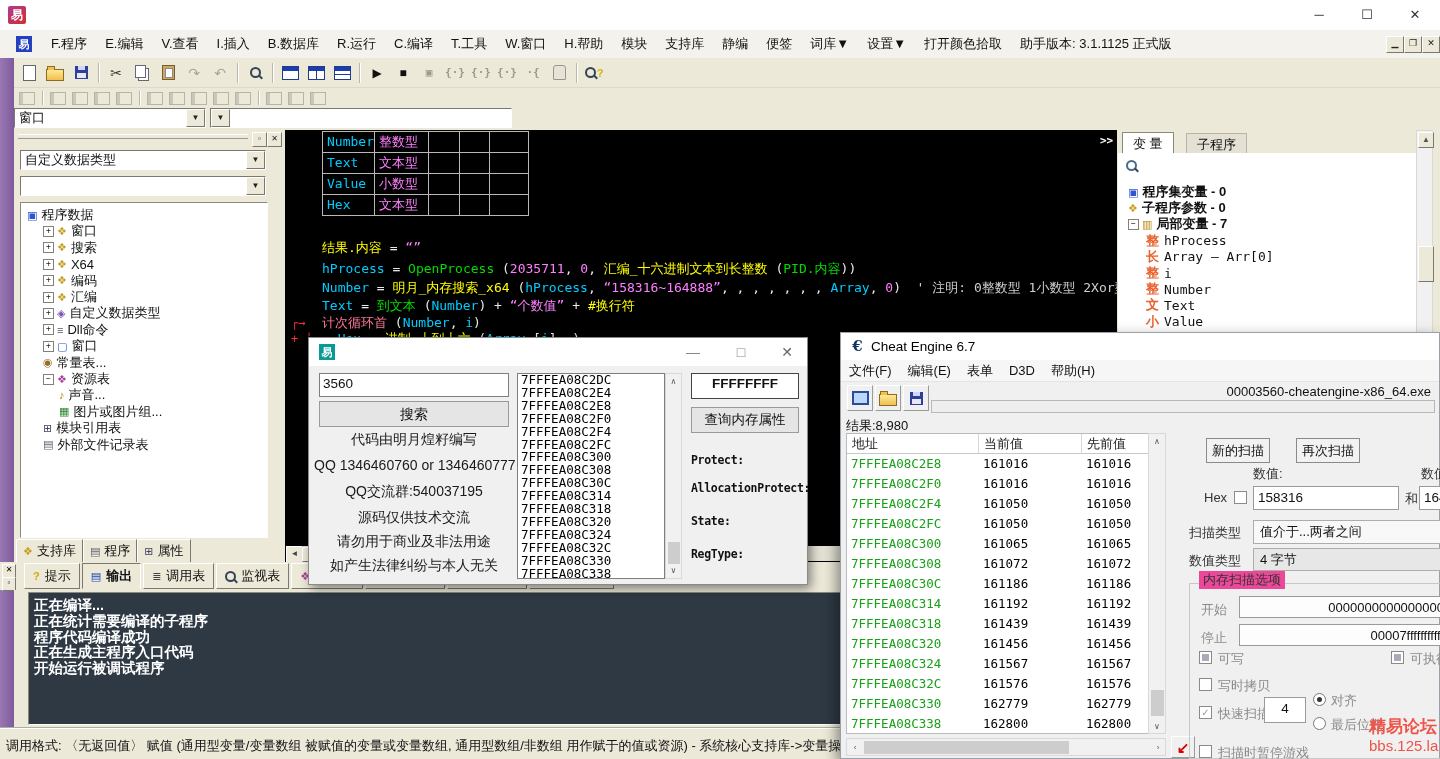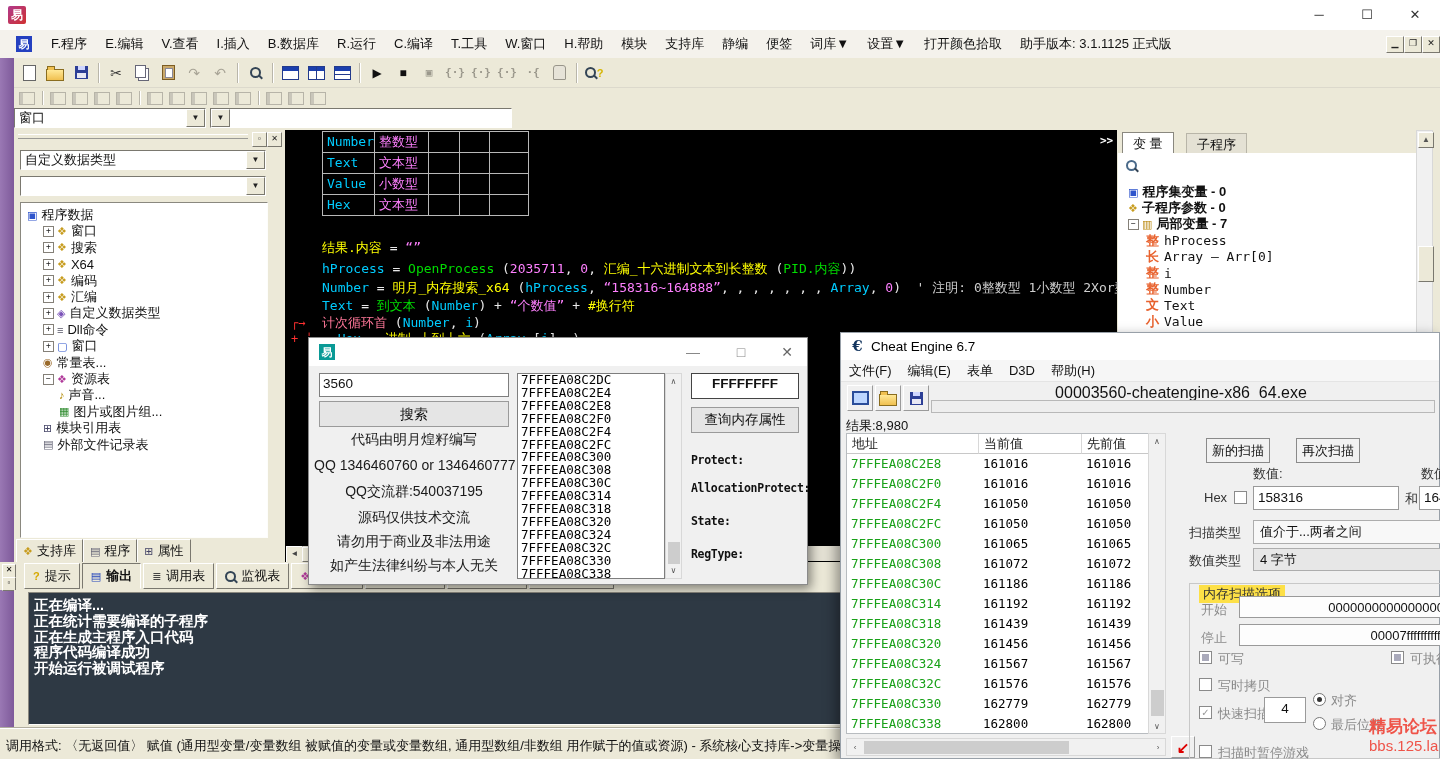--- a/index.html
+++ b/index.html
@@ -101,21 +101,21 @@
   .sbar8{font-size:8px;line-height:14px;text-align:center;color:#555;}
   
   #ce{left:840px;top:332px;width:600px;height:427px;background:#f0f0f0;border:1px solid #98a0a8;box-shadow:-4px 4px 12px rgba(0,0,0,.4);z-index:40;box-sizing:border-box;}
   #ce-title{left:0;top:0;width:598px;height:27px;background:#fff;}
   #ce-icon{left:8px;top:5px;width:17px;height:17px;color:#13355e;font:bold 15px/17px "DejaVu Serif",serif;text-align:center;}
   #ce-title-text{left:30px;top:6px;font-size:13.5px;color:#000;white-space:nowrap;}
   #ce-menu{left:0;top:27px;width:598px;height:21px;background:#f6f6f6;display:flex;align-items:center;border-bottom:1px solid #e4e4e4;}
   .cemi{font-size:13px;color:#111;padding:0 8px;white-space:nowrap;}
   .cebtn{width:26px;height:26px;background:#f0f0f0;border:1px solid;border-color:#fff #9a9a9a #9a9a9a #fff;display:flex;align-items:center;justify-content:center;box-sizing:border-box;}
   .ic-pc{width:13px;height:10px;border:2px solid #2a4d9a;background:#bcd6ff;}
-  #ce-proc{left:90px;top:51px;width:500px;height:15px;text-align:center;font-size:16px;color:#111;white-space:nowrap;}
+  #ce-proc{left:90px;top:51px;width:500px;height:15px;text-align:right;font-size:13px;color:#111;white-space:nowrap;}
   #ce-prog{left:90px;top:67px;width:504px;height:13px;background:#eee;border:1px solid #b8b8b8;box-sizing:border-box;}
   #ce-found{left:5px;top:84px;font-size:13px;color:#111;}
   #ce-table{left:5px;top:100px;width:320px;height:301px;background:#fff;border:1px solid #b8bcc0;box-sizing:border-box;overflow:hidden;}
   .ceth{position:absolute;top:0;height:20px;font:13px/20px "Liberation Sans",sans-serif;color:#222;padding-left:5px;border-right:1px solid #d8d8d8;border-bottom:1px solid #c8c8c8;box-sizing:border-box;background:#fff;white-space:nowrap;}
   .cerow{position:absolute;height:20px;font:12.5px/20px "DejaVu Sans Mono",monospace;white-space:nowrap;}
   .ceaddr{color:#18a018;}
   .ceval{color:#000;}
   .celab{position:absolute;font-size:13px;color:#333;white-space:nowrap;}
   .cegray{color:#8a8a8a;}
   .cb{position:absolute;width:13px;height:13px;border:1px solid #8a8a8a;background:#fff;box-sizing:border-box;}
@@ -527,22 +527,22 @@
         <span class="ti" style="color:#667">▦</span>
         <span>数据断点</span>
       </span>
     </div>
 
   <div class="a" style="left:14px;top:590px;width:1426px;height:138px;background:#ece9d8"></div>
   <div id="outputbox" class="a">
     <div id="output-lines" style="padding:5px 0 0 5px">
         <div class="outline">正在编译...</div>
         <div class="outline">正在统计需要编译的子程序</div>
+        <div class="outline">程序代码编译成功</div>
         <div class="outline">正在生成主程序入口代码</div>
-        <div class="outline">程序代码编译成功</div>
         <div class="outline">开始运行被调试程序</div>
       </div>
   </div>
 
   <div id="statusbar" class="a">
     <div id="status-text" class="a">调用格式:  〈无返回值〉 赋值 (通用型变量/变量数组 被赋值的变量或变量数组, 通用型数组/非数组 用作赋于的值或资源)  - 系统核心支持库-&gt;变量操作</div>
   </div>
 
   <div id="dialog" class="a">
     <div id="dlg-title" class="a">
@@ -691,21 +691,21 @@
     <div class="cb" style="left:393px;top:158px"></div>
     <div class="cein" style="left:412px;top:153px;width:146px;height:24px">158316</div>
     <div class="celab" style="left:564px;top:157px">和</div>
     <div class="cein" style="left:578px;top:153px;width:30px;height:24px">164888</div>
     <div class="celab" style="left:348px;top:191px">扫描类型</div>
     <div class="cedd" style="left:412px;top:187px;width:196px;height:24px;background:#f8f8f8">值介于...两者之间</div>
     <div class="celab" style="left:348px;top:219px">数值类型</div>
     <div class="cedd cegray" style="left:412px;top:215px;width:196px;height:23px;background:#e7e7e7">4 字节</div>
 
     <div id="ce-group" class="a"></div>
-    <div class="celab" style="left:358px;top:252px;background:#fde047;padding:0 4px">内存扫描选项</div>
+    <div class="celab" style="left:358px;top:238px;background:#ec4899;padding:0 4px">内存扫描选项</div>
     <div class="celab cegray" style="left:360px;top:268px">开始</div>
     <div class="cein mono" style="left:398px;top:263px;width:210px;height:22px;text-align:right;font-size:13px;background:#fdfdfd">0000000000000000</div>
     <div class="celab cegray" style="left:360px;top:296px">停止</div>
     <div class="cein mono" style="left:398px;top:291px;width:210px;height:22px;text-align:right;font-size:13px;background:#fdfdfd">00007fffffffffff</div>
     <div class="cb ind" style="left:358px;top:318px"></div>
     <div class="celab cegray" style="left:377px;top:317px">可写</div>
     <div class="cb ind" style="left:550px;top:318px"></div>
     <div class="celab cegray" style="left:569px;top:317px">可执行</div>
     <div class="cb" style="left:358px;top:345px"></div>
     <div class="celab cegray" style="left:377px;top:344px">写时拷贝</div>

